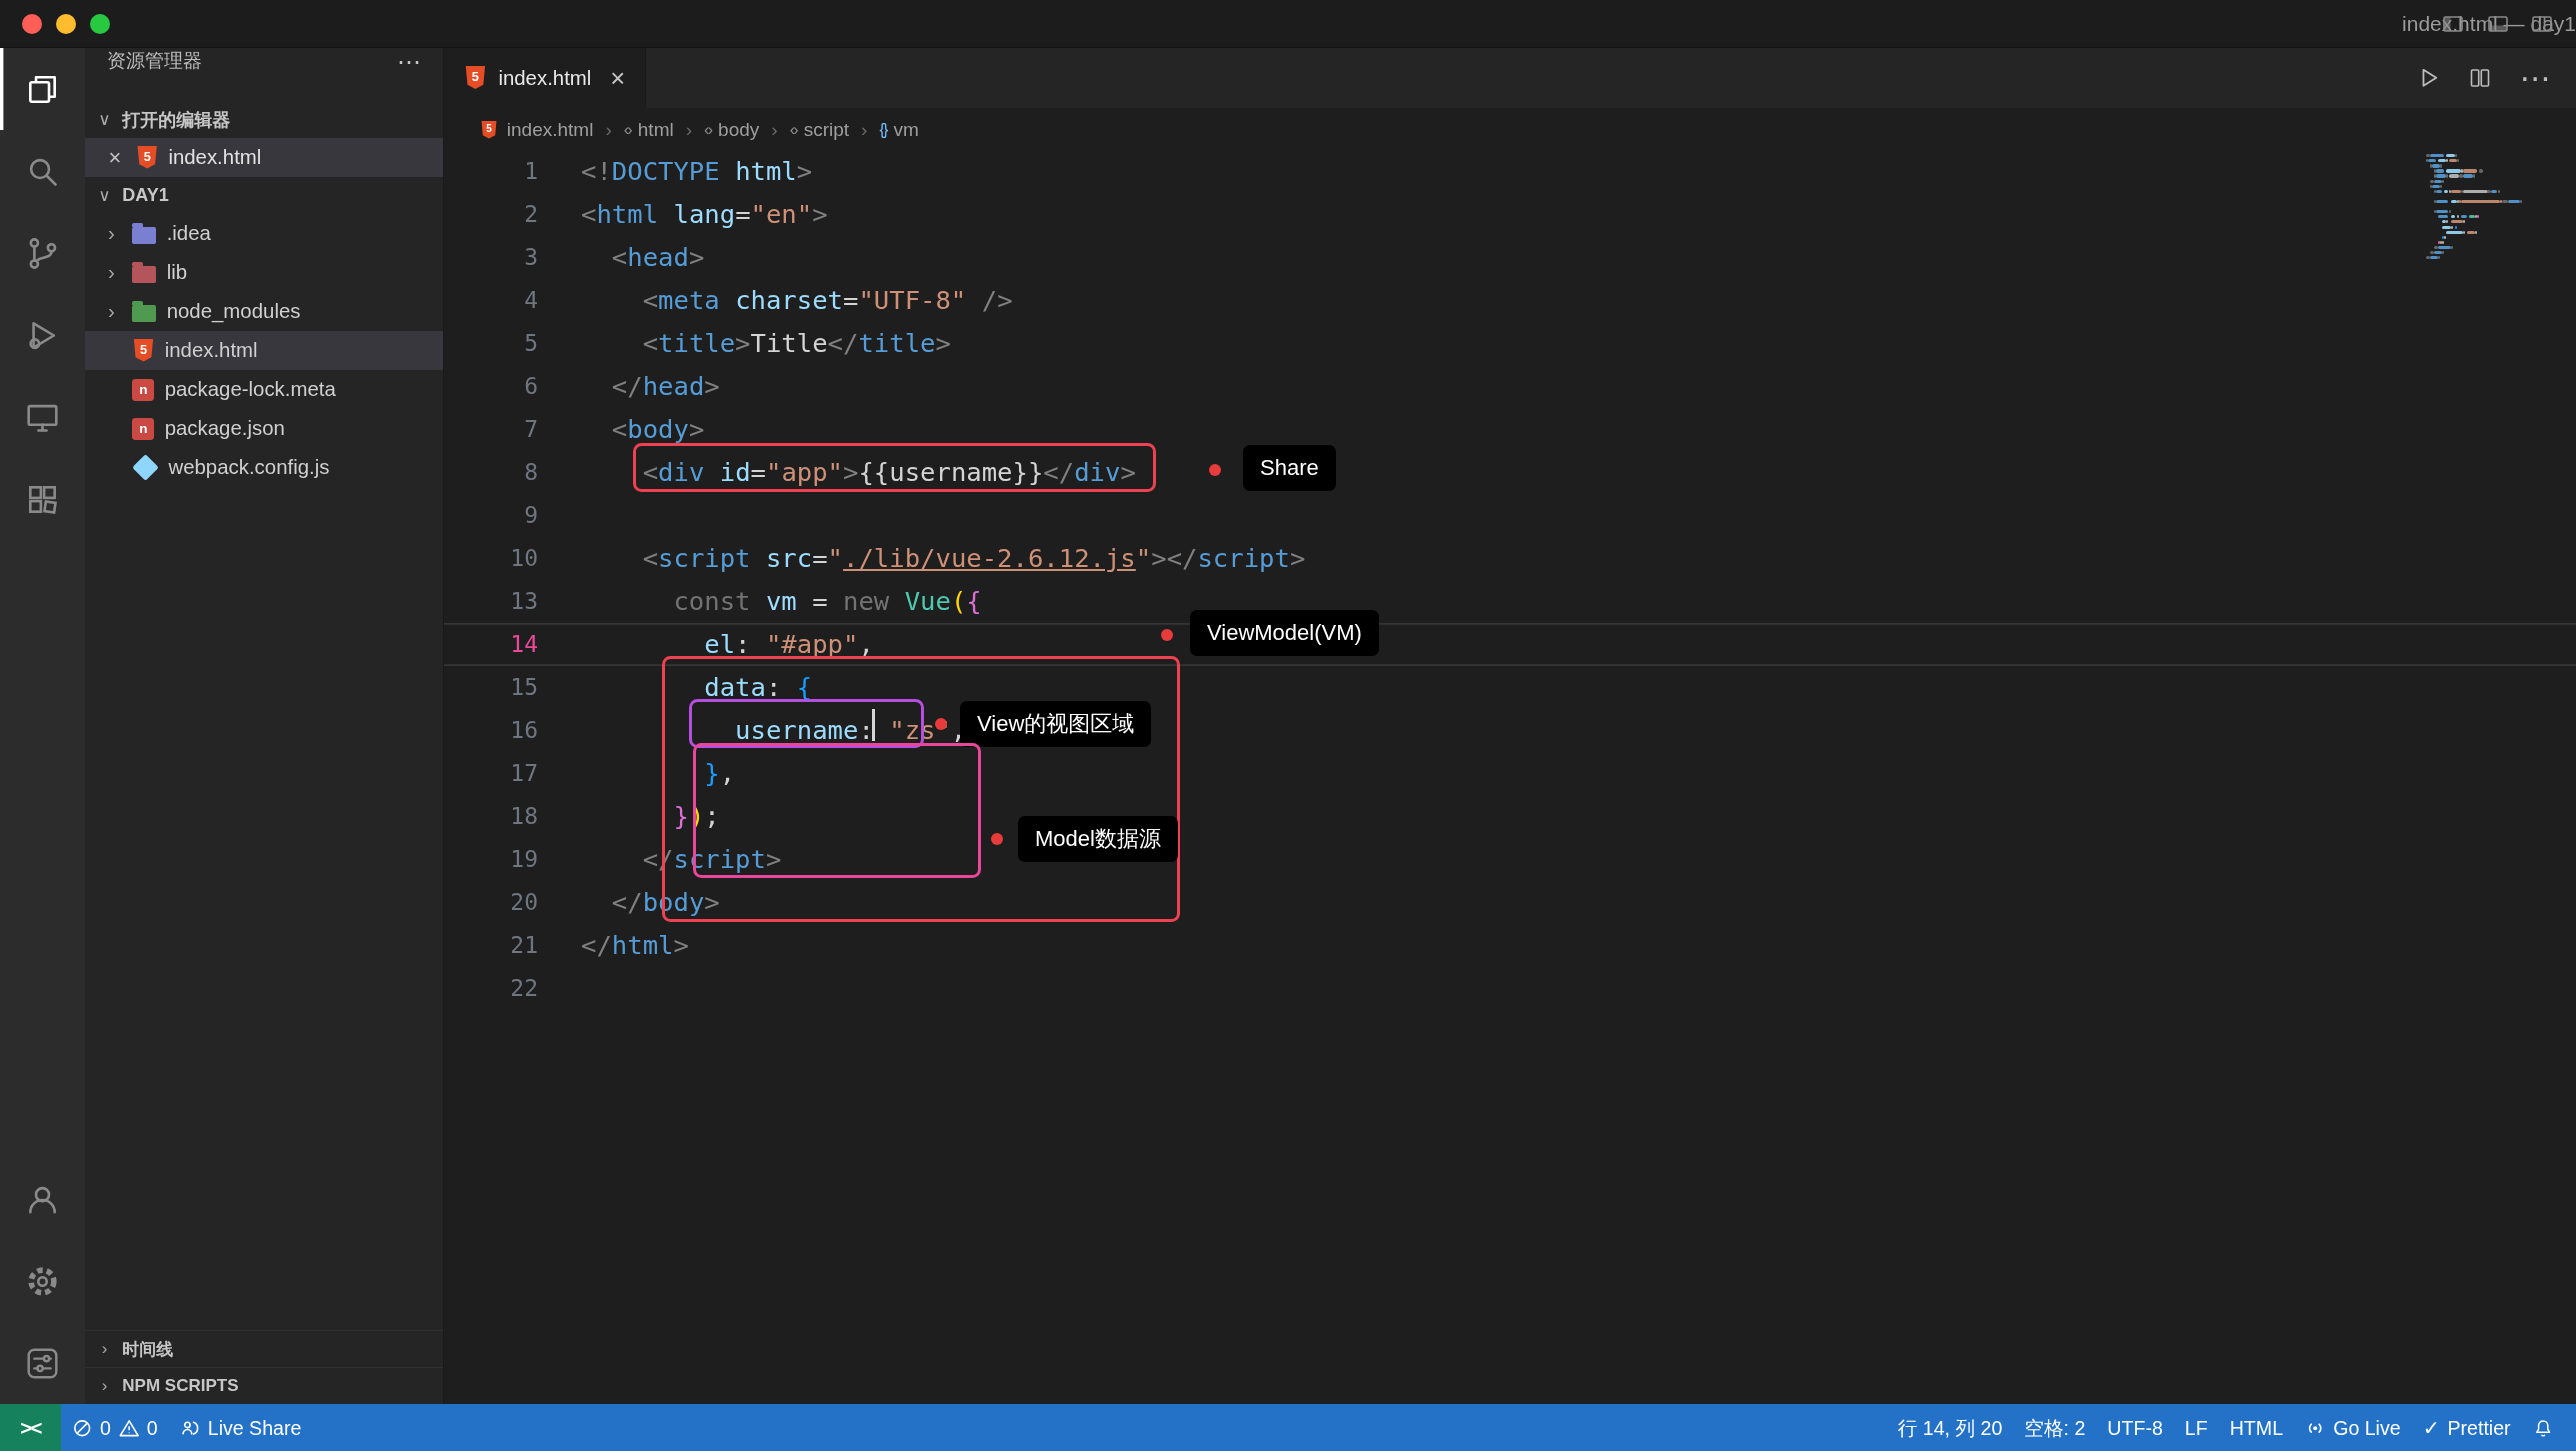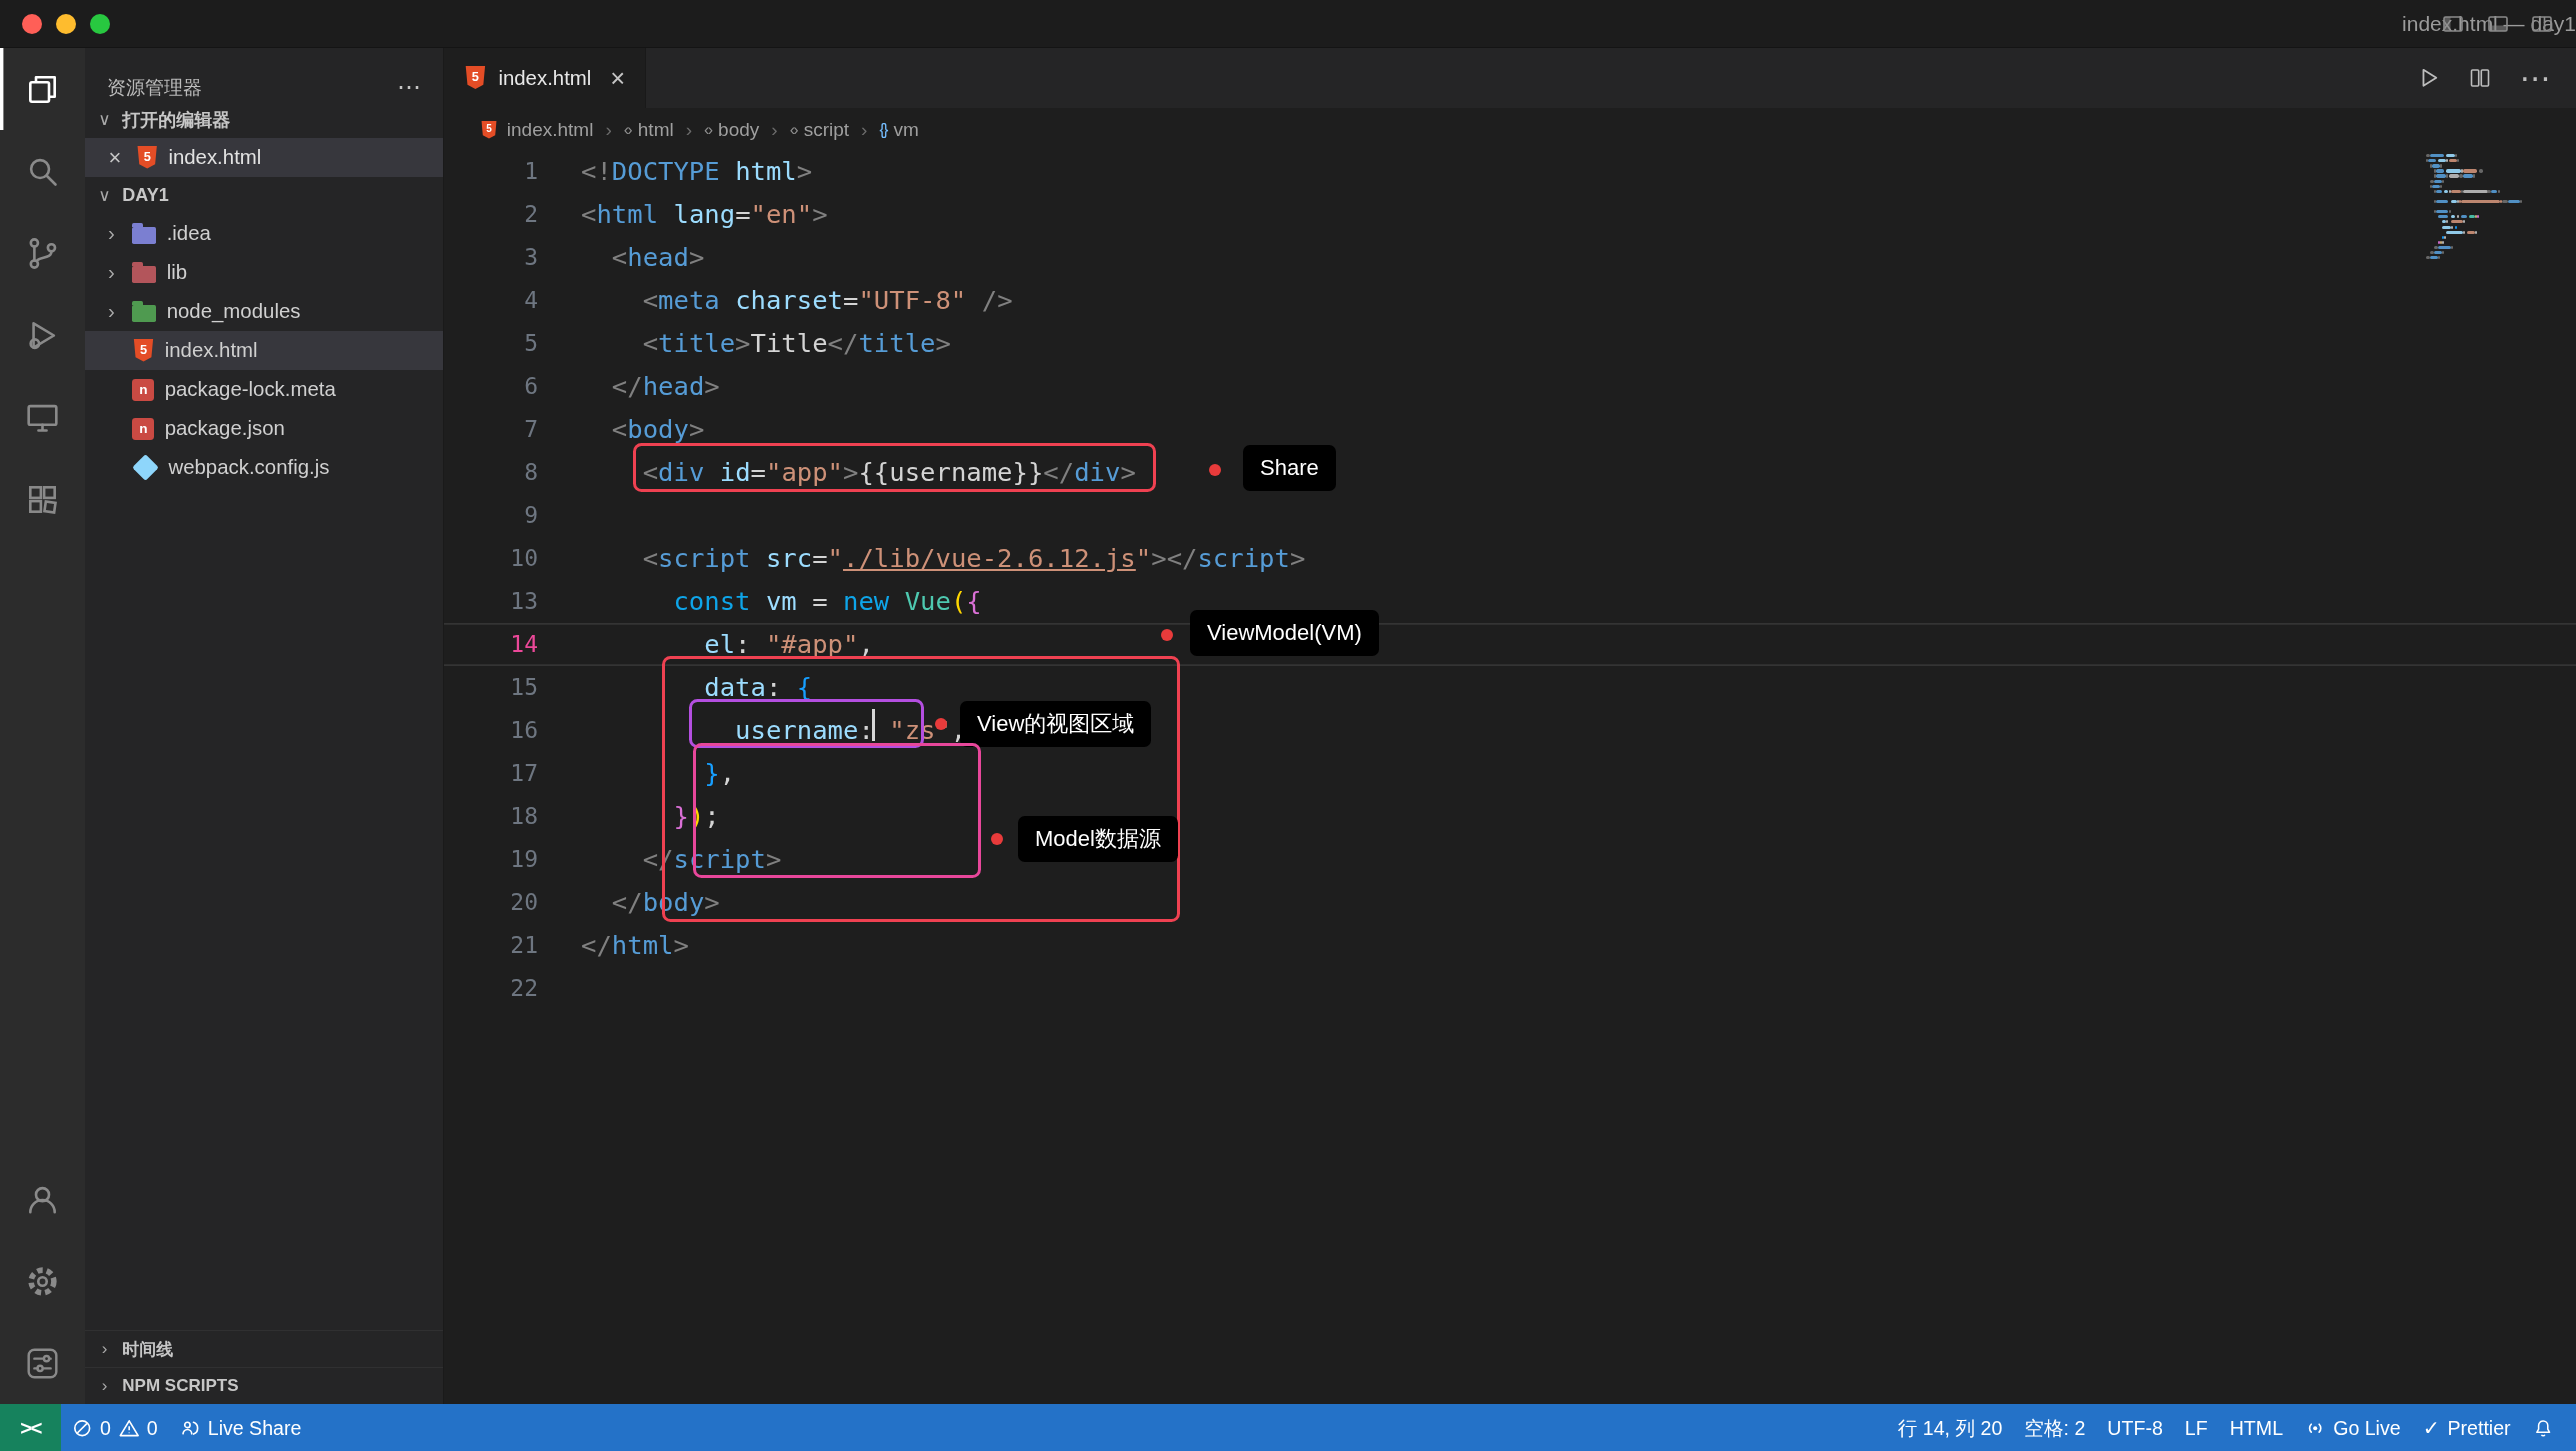--- a/index.html
+++ b/index.html
@@ -19,21 +19,21 @@
   
   .activitybar{position:absolute;top:48px;bottom:48px;left:0;width:85px;background:#2c2c2c;
                display:flex;flex-direction:column}
   .ab-item{height:82px;display:flex;align-items:center;justify-content:center;color:#8a8a8a}
   .ab-item.active{color:#fff;box-shadow:inset 3.4px 0 0 #fff}
   .ab-spacer{flex:1}
 
   
   .sidebar{position:absolute;top:48px;bottom:48px;left:85px;width:359px;background:#252526;
            border-right:0.9px solid #1a1a1a;display:flex;flex-direction:column;font-size:20.4px}
-  .sb-head{height:53px;display:flex;align-items:flex-end;justify-content:space-between;
+  .sb-head{height:53px;display:flex;align-items:flex-start;justify-content:space-between;
            padding:0 22px;font-size:19px;color:#bbb}
   .sb-more{color:#c5c5c5;font-size:24px}
   .sec{height:37px;display:flex;align-items:center;gap:6.8px;padding:0 8.5px;
        font-weight:700;font-size:18px;color:#c7c7c7}
   .chev{width:22px;text-align:center;color:#a9a9a9;font-weight:400;font-size:17px}
   .oe-row{height:39px;display:flex;align-items:center;gap:10.2px;padding-left:19px;background:#37373d;color:#e2e2e2}
   .oe-close{width:22px;text-align:center;color:#c5c5c5;font-size:22px}
   .trow{height:39px;display:flex;align-items:center;gap:10.2px;padding-left:15.3px;color:#d0d0d0}
   .trow.sel{background:#37373d}
   .twisty{width:22px;color:#a9a9a9;text-align:center;font-size:20.4px}
@@ -73,21 +73,21 @@
 
   .codewrap{position:absolute;top:102px;left:0;right:0;bottom:0;
             font-family:"DejaVu Sans Mono","Liberation Mono",monospace;font-size:25.6px;line-height:43px}
   .crow{display:flex;height:43px}
   .crow.cur{box-shadow:inset 0 1.7px 0 rgba(255,255,255,.10),inset 0 -1.7px 0 rgba(255,255,255,.10)}
   .crow.cur .lnum{color:#ec4899}
   .lnum{flex:none;width:94px;text-align:right;color:#6e7681;font-size:23px}
   .ctext{padding-left:43px;white-space:pre}
 
   .tk-pun{color:#808080}.tk-tag{color:#569cd6}.tk-attr{color:#9cdcfe}.tk-str{color:#ce9178}
-  .tk-strlink{color:#ce9178;text-decoration:underline}.tk-kw{color:#0ea5e9}.tk-var{color:#9cdcfe}
+  .tk-strlink{color:#ce9178;text-decoration:underline}.tk-kw{color:#737373}.tk-var{color:#9cdcfe}
   .tk-cls{color:#4ec9b0}.tk-txt{color:#d4d4d4}.tk-op{color:#d4d4d4}
   .tk-b1{color:#ffd700}.tk-b2{color:#da70d6}.tk-b3{color:#179fff}
 
   .cursor{position:absolute;width:2.6px;height:32px;background:#d7d7d7}
 
   
   .anno{position:absolute;border-radius:8.5px}
   .anno.red{border:3.4px solid #ef4151}
   .anno.purple{border:3.4px solid #b44fe0}
   .anno.pink{border:3.4px solid #e8479b}

